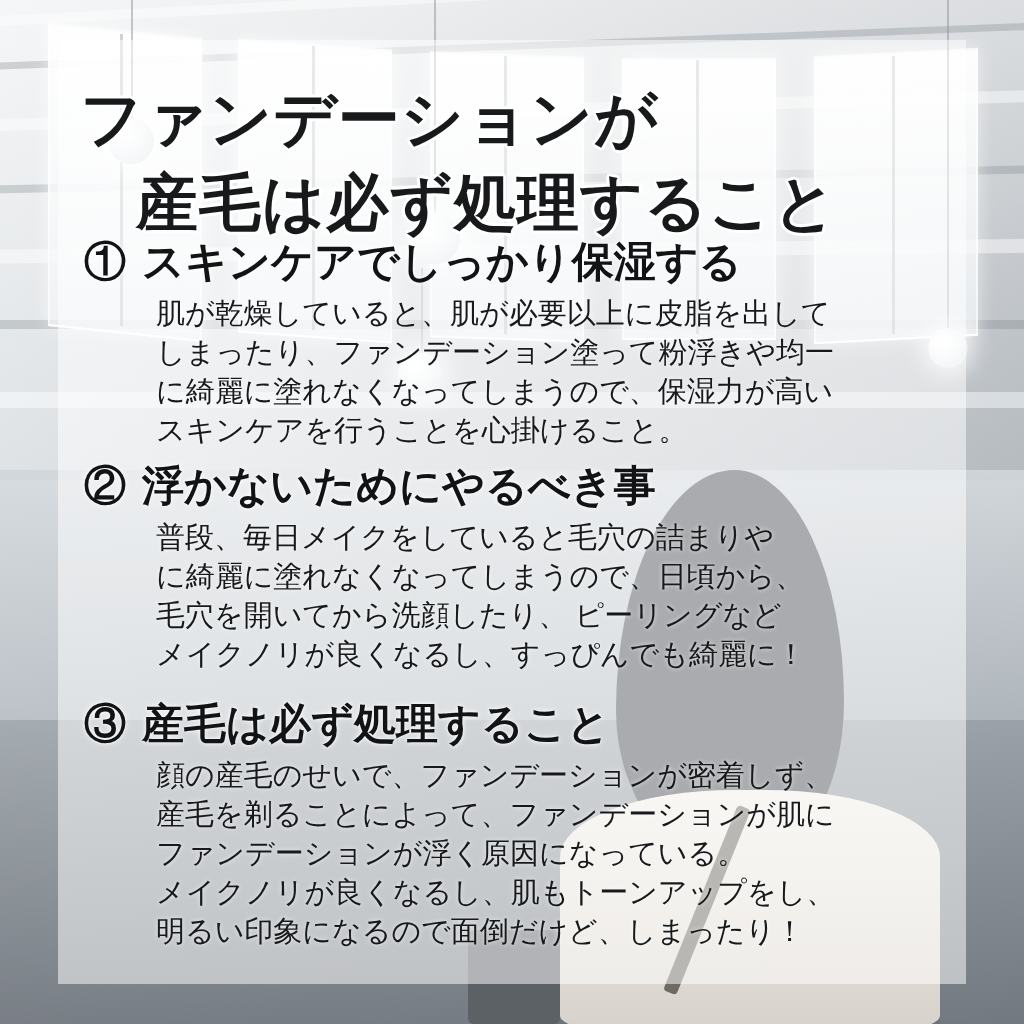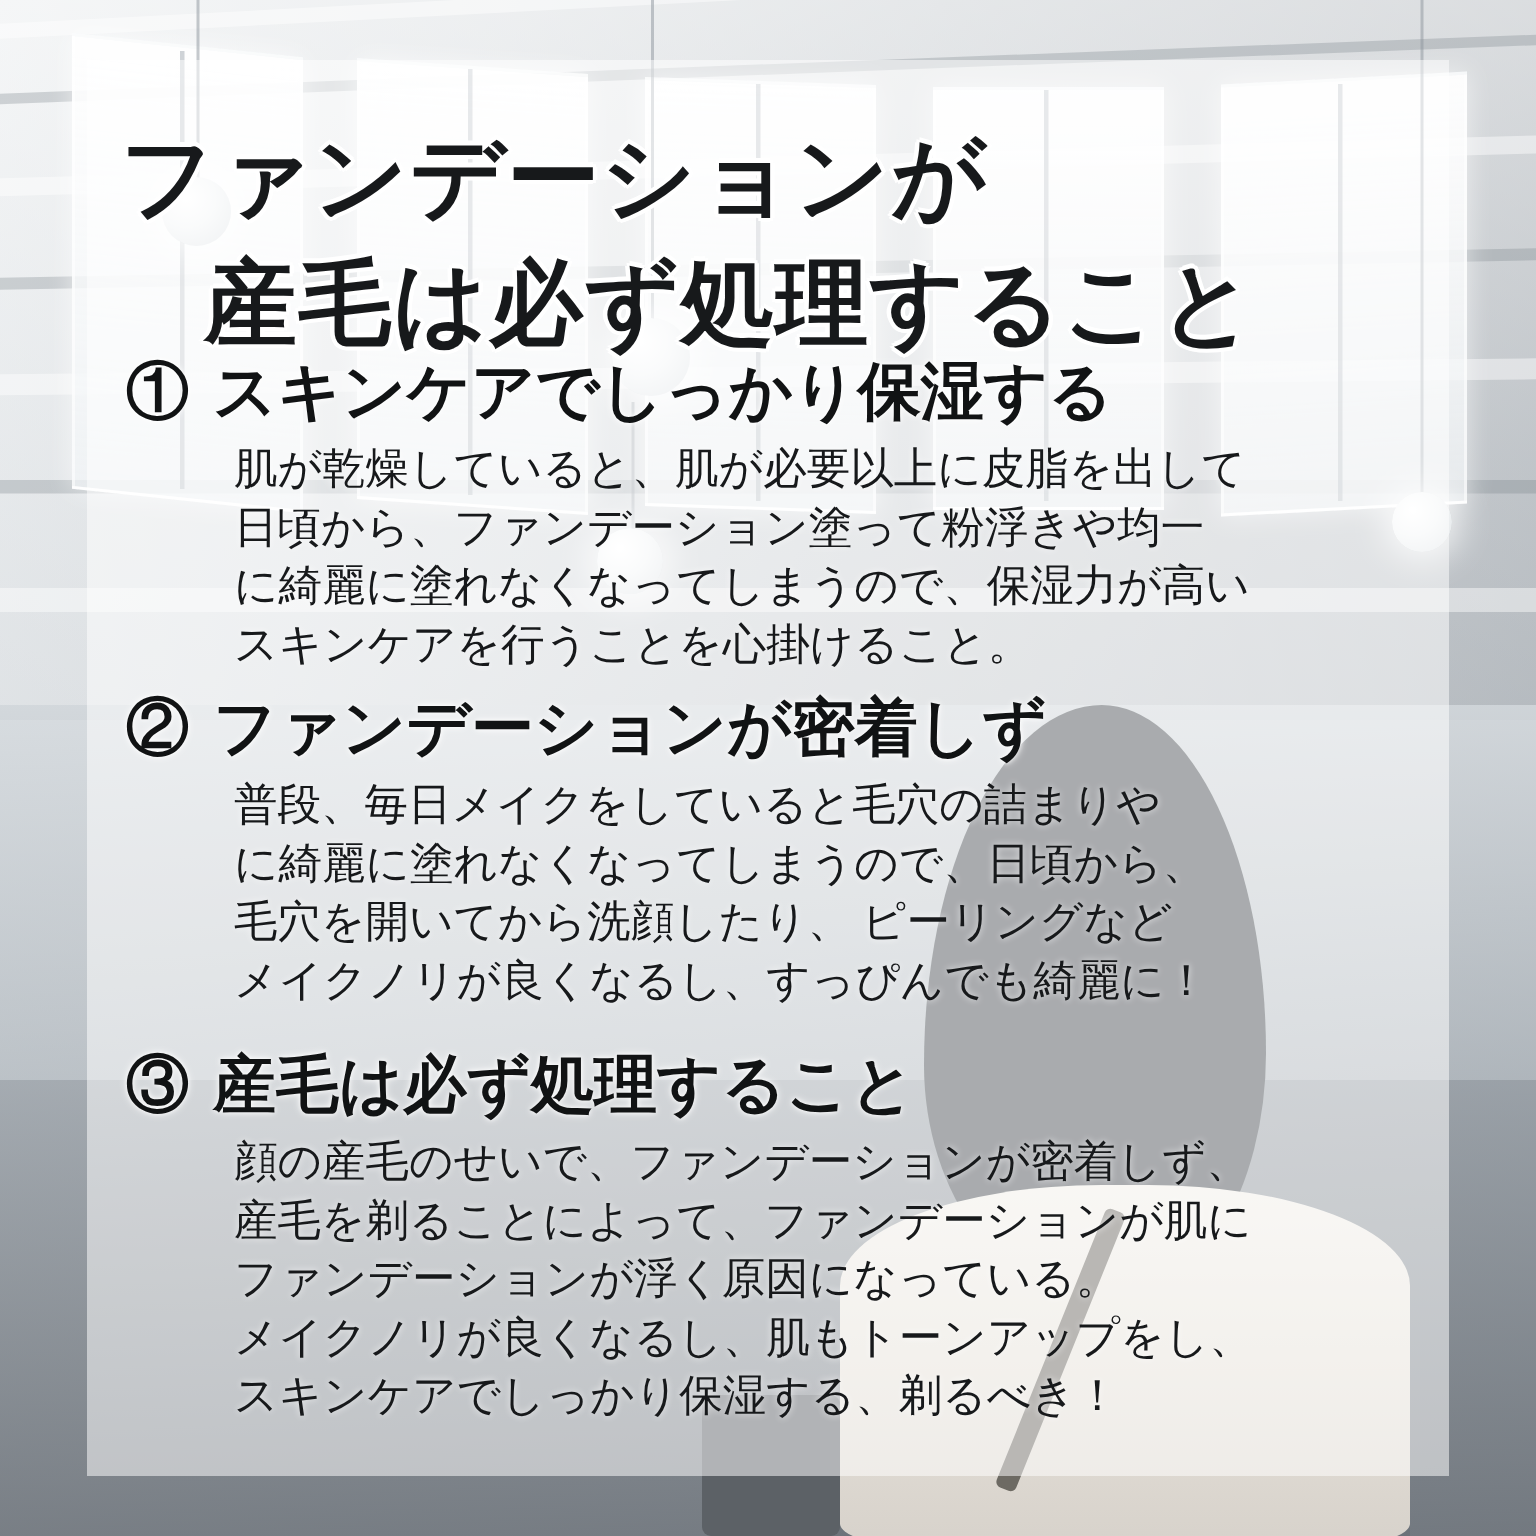--- a/index.html
+++ b/index.html
@@ -204,47 +204,47 @@
       <span class="line2">産毛は必ず処理すること</span>
     </div>
 
     <div class="section" id="s1">
       <div class="sec-head">
         <span class="sec-num">①</span>
         <span>スキンケアでしっかり保湿する</span>
       </div>
       <div class="sec-body">
         <p>肌が乾燥していると、肌が必要以上に皮脂を出して</p>
-        <p>日頃から、ファンデーション塗って粉浮きや均一</p>
+        <p>しまったり、ファンデーション塗って粉浮きや均一</p>
         <p>に綺麗に塗れなくなってしまうので、保湿力が高い</p>
         <p>スキンケアを行うことを心掛けること。</p>
       </div>
     </div>
 
     <div class="section" id="s2">
       <div class="sec-head">
         <span class="sec-num">②</span>
-        <span>ファンデーションが密着しず</span>
+        <span>浮かないためにやるべき事</span>
       </div>
       <div class="sec-body">
         <p>普段、毎日メイクをしていると毛穴の詰まりや</p>
         <p>に綺麗に塗れなくなってしまうので、日頃から、</p>
         <p>毛穴を開いてから洗顔したり、 ピーリングなど</p>
         <p>メイクノリが良くなるし、すっぴんでも綺麗に！</p>
       </div>
     </div>
 
     <div class="section" id="s3">
       <div class="sec-head">
         <span class="sec-num">③</span>
         <span>産毛は必ず処理すること</span>
       </div>
       <div class="sec-body">
         <p>顔の産毛のせいで、ファンデーションが密着しず、</p>
         <p>産毛を剃ることによって、ファンデーションが肌に</p>
         <p>ファンデーションが浮く原因になっている。</p>
         <p>メイクノリが良くなるし、肌もトーンアップをし、</p>
-        <p>スキンケアでしっかり保湿する、剃るべき！</p>
+        <p>明るい印象になるので面倒だけど、しまったり！</p>
       </div>
     </div>
 
   </div>
 </div>
 
 </body></html>

